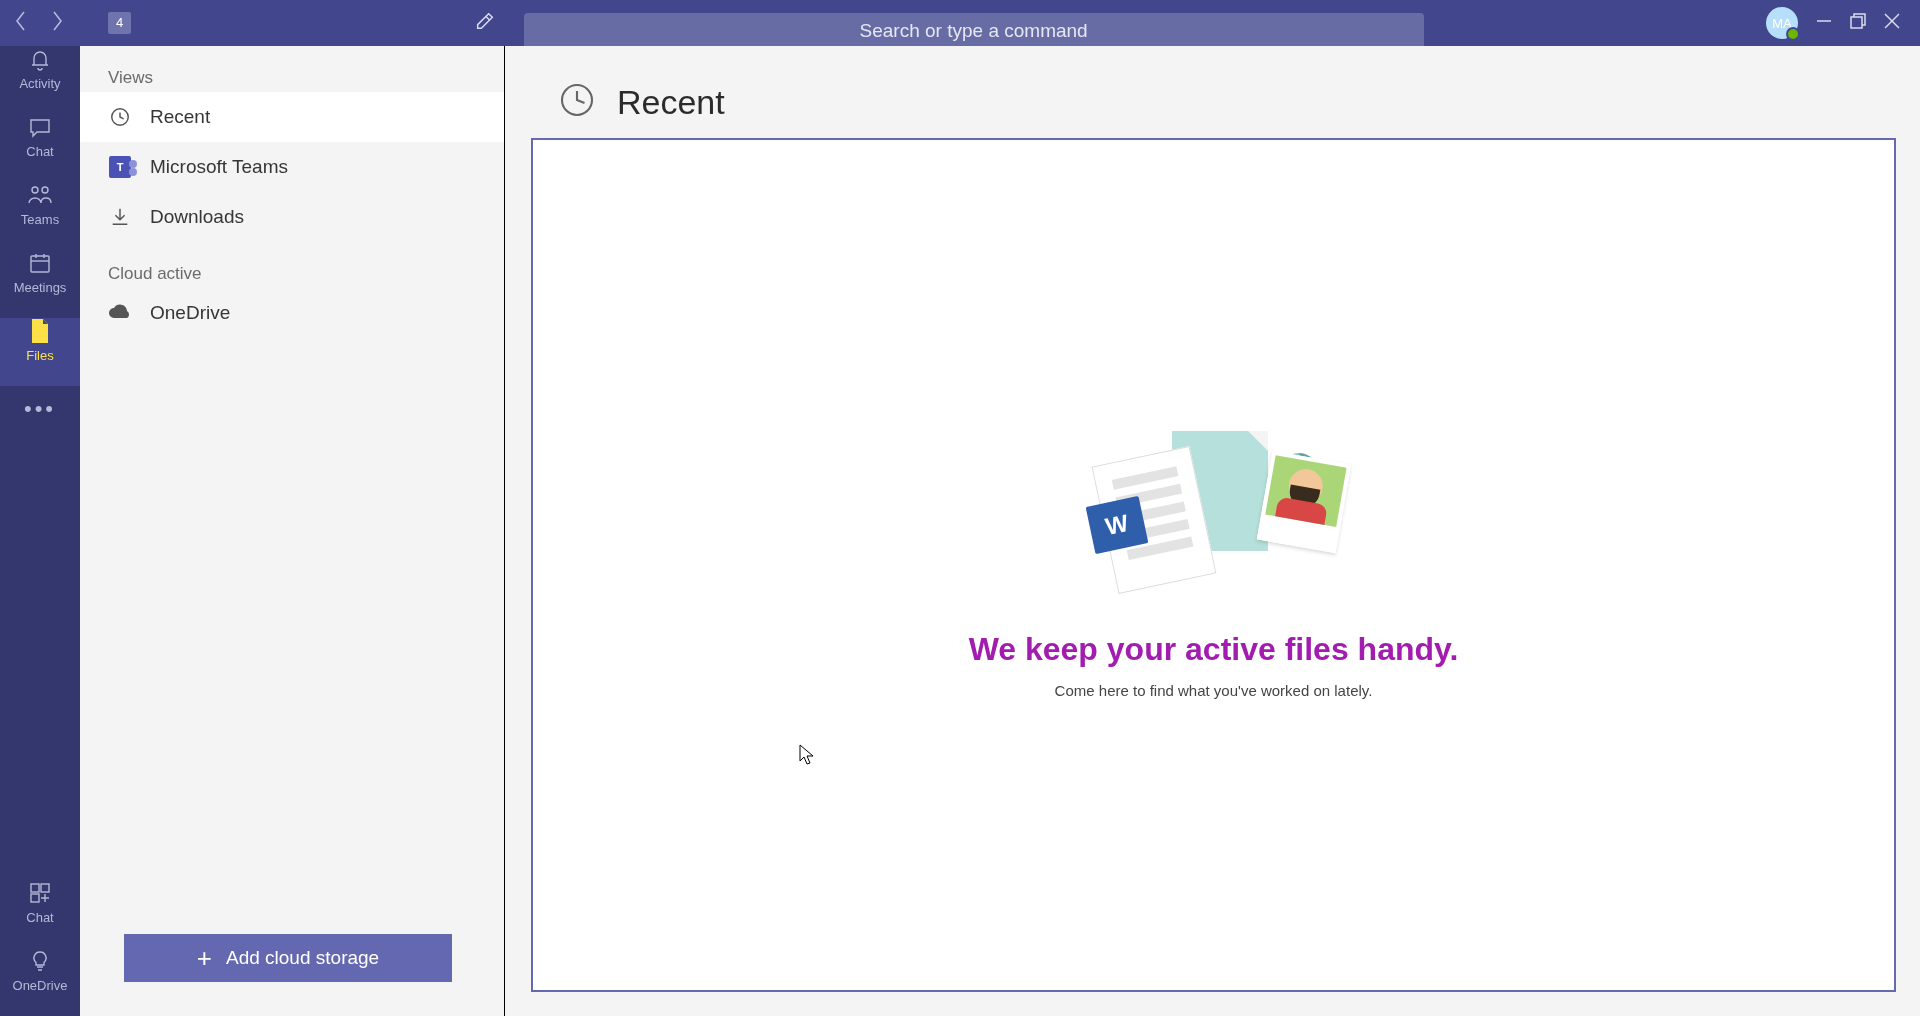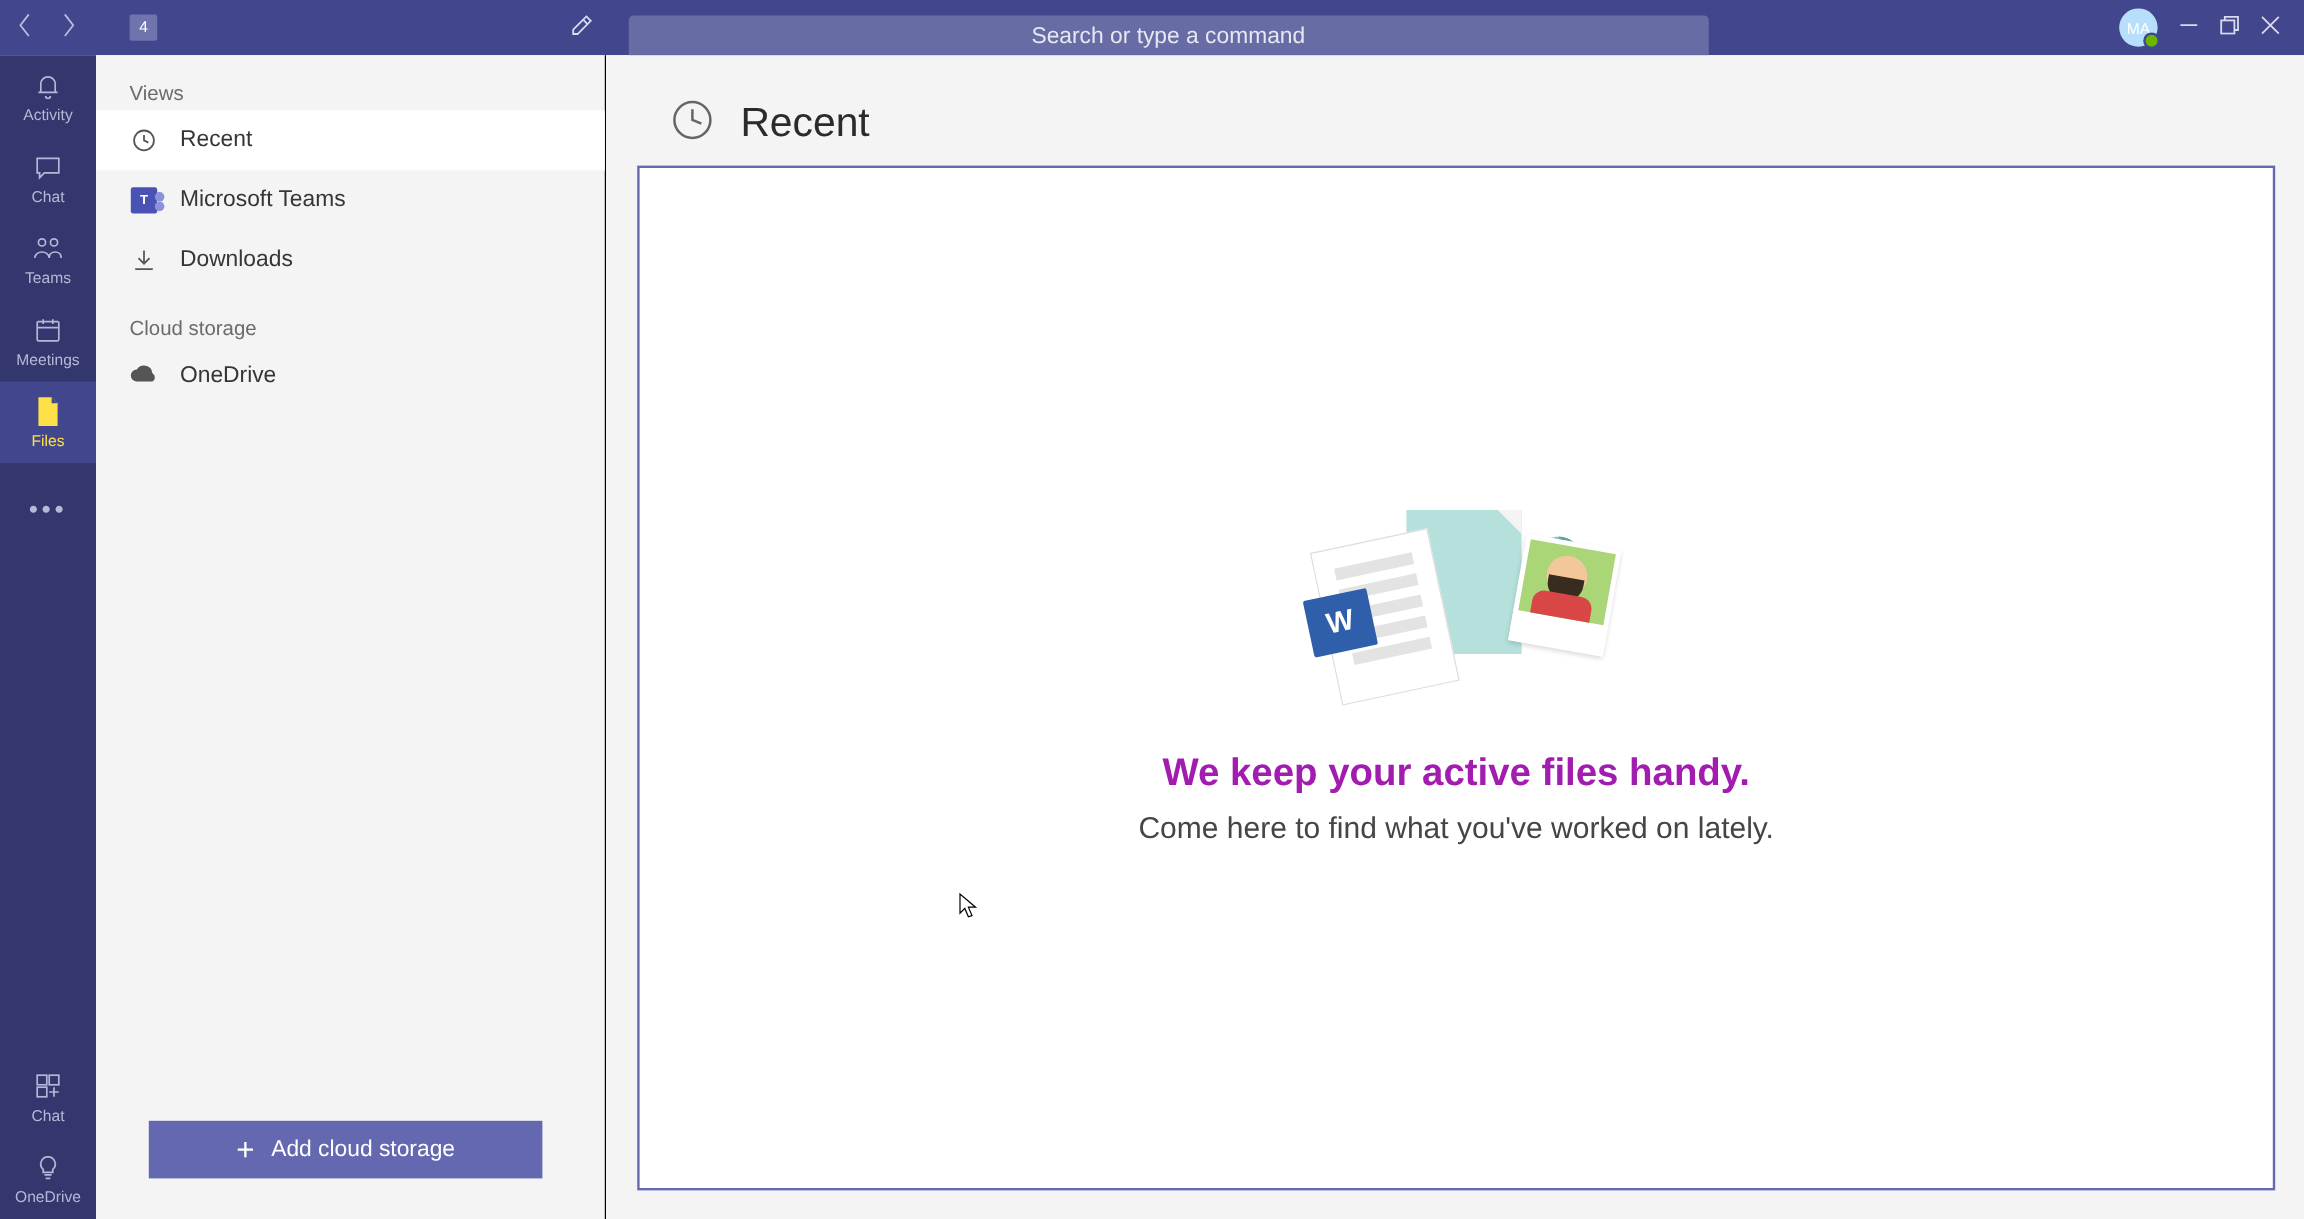--- a/index.html
+++ b/index.html
@@ -20,21 +20,21 @@
   .right-controls { display: flex; align-items: center; gap: 18px; margin-left: auto; margin-right: 20px; }
   .avatar { width: 32px; height: 32px; border-radius: 50%; background: #b7dffb; display: flex; align-items: center; justify-content: center; font-size: 13px; color: #fff; position: relative; }
   .presence { position: absolute; bottom: -2px; right: -2px; width: 14px; height: 14px; border-radius: 50%; background: #6bb700; border: 2px solid #42478d; }
   .win-ctrl { color: #d9dbef; cursor: pointer; }
 
   
   .main { flex: 1; display: flex; min-height: 0; }
 
   
   .rail { width: 80px; background: #33376d; display: flex; flex-direction: column; color: #b5b8d6; }
-  .rail-item { height: 68px; display: flex; flex-direction: column; align-items: center; justify-content: center; cursor: pointer; font-size: 13px; gap: 4px; }
+  .rail-item { height: 68px; display: flex; flex-direction: column; align-items: center; justify-content: flex-start; cursor: pointer; font-size: 13px; gap: 4px; }
   .rail-item.active { background: #42478d; color: #fde047; }
   .rail-spacer { flex: 1; }
   .rail-icon { height: 26px; display: flex; align-items: center; justify-content: center; }
   .more-dots { letter-spacing: 3px; font-size: 22px; padding-top: 10px; }
 
   
   .sidebar { width: 425px; background: #f4f4f4; border-right: 1px solid #000000; display: flex; flex-direction: column; }
   .sidebar-section { padding: 22px 28px 4px; font-size: 17px; color: #6b6b6b; }
   .sidebar-item { height: 50px; display: flex; align-items: center; gap: 18px; padding-left: 28px; font-size: 19px; color: #363636; cursor: pointer; }
   .sidebar-item.active { background: #fff; }
@@ -58,21 +58,21 @@
   .pie { position: absolute; left: 108px; top: 22px; width: 38px; height: 38px; border-radius: 50%; background: conic-gradient(#5aa9a1 0 120deg, #8ecac3 120deg 360deg); }
   .doc-gray { position: absolute; left: 20px; top: 24px; width: 100px; height: 130px; background: #fff; border: 1px solid #ddd; transform: rotate(-12deg); }
   .doc-gray::after { content: ""; position: absolute; left: 16px; top: 16px; right: 16px; height: 10px; background: #e3e3e3; box-shadow: 0 18px 0 #e3e3e3, 0 36px 0 #e3e3e3, 0 54px 0 #e3e3e3, 0 72px 0 #e3e3e3; }
   .word-badge { position: absolute; left: 6px; top: 70px; width: 54px; height: 48px; background: #2f5faa; color: #fff; display: flex; align-items: center; justify-content: center; font-size: 24px; font-weight: 700; transform: rotate(-12deg); border-radius: 2px; }
   .photo { position: absolute; right: 0; top: 26px; width: 80px; height: 90px; background: #fff; border: 4px solid #fff; box-shadow: 0 2px 4px rgba(0,0,0,0.15); transform: rotate(10deg); }
   .photo-inner { width: 100%; height: 60px; background: #aad678; position: relative; overflow: hidden; }
   .face { position: absolute; left: 18px; top: 8px; width: 34px; height: 34px; border-radius: 50%; background: #f2c79a; }
   .beard { position: absolute; left: 20px; top: 26px; width: 30px; height: 20px; background: #3a2b1f; border-radius: 0 0 15px 15px; }
   .shirt { position: absolute; left: 10px; bottom: -10px; width: 50px; height: 30px; background: #d94646; border-radius: 10px 10px 0 0; }
   .empty-title { font-size: 32px; color: #a21caf; font-weight: 600; margin-bottom: 14px; }
-  .empty-sub { font-size: 25px; color: #454545; }
+  .empty-sub { font-size: 15px; color: #454545; }
 
   
   .cursor-artifact { position: absolute; left: 799px; top: 744px; pointer-events: none; }
 </style>
 </head>
 <body>
 
 <div class="titlebar">
   <div class="nav-arrows">
     <span class="nav-arrow">
@@ -215,21 +215,21 @@
 
     <div class="sidebar-item">
       <span class="icon">
         <svg width="22" height="22" viewBox="0 0 24 24" stroke="currentColor" stroke-width="1.6" fill="none">
             <path d="M12 3v12M7 10l5 5 5-5M4 20h16"></path>
           </svg>
       </span>
       <span>Downloads</span>
     </div>
 
-    <div class="sidebar-section">Cloud storage</div>
+    <div class="sidebar-section">Cloud active</div>
 
     <div class="sidebar-item">
       <span class="icon onedrive-glyph">
         <svg width="24" height="18" viewBox="0 0 24 18" fill="currentColor">
             <path d="M6 14a5 5 0 010-10 7 7 0 0113 3 4 4 0 010 7H6z"></path>
           </svg>
       </span>
       <span>OneDrive</span>
     </div>
 

